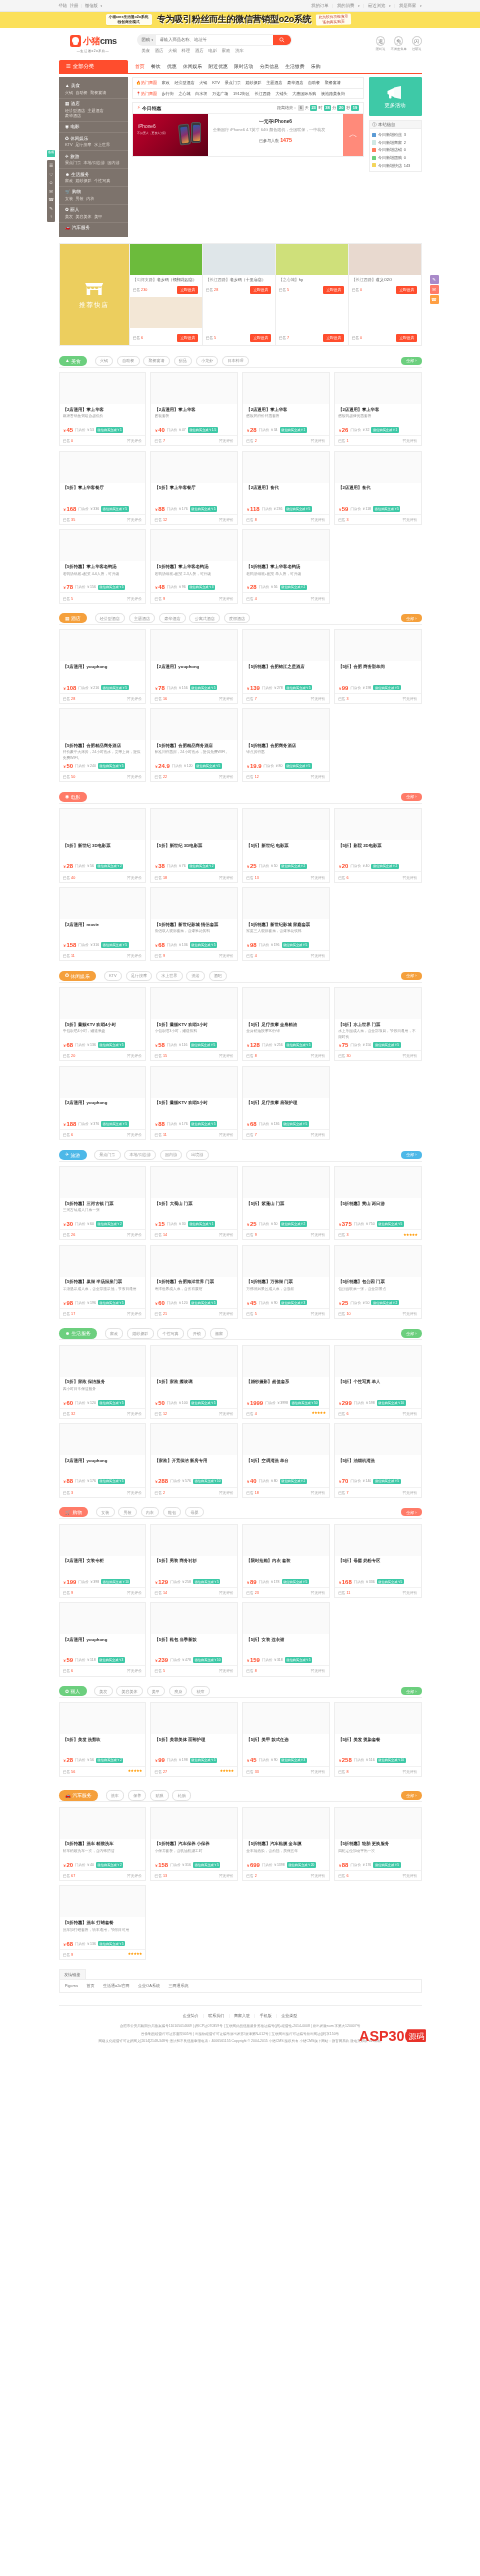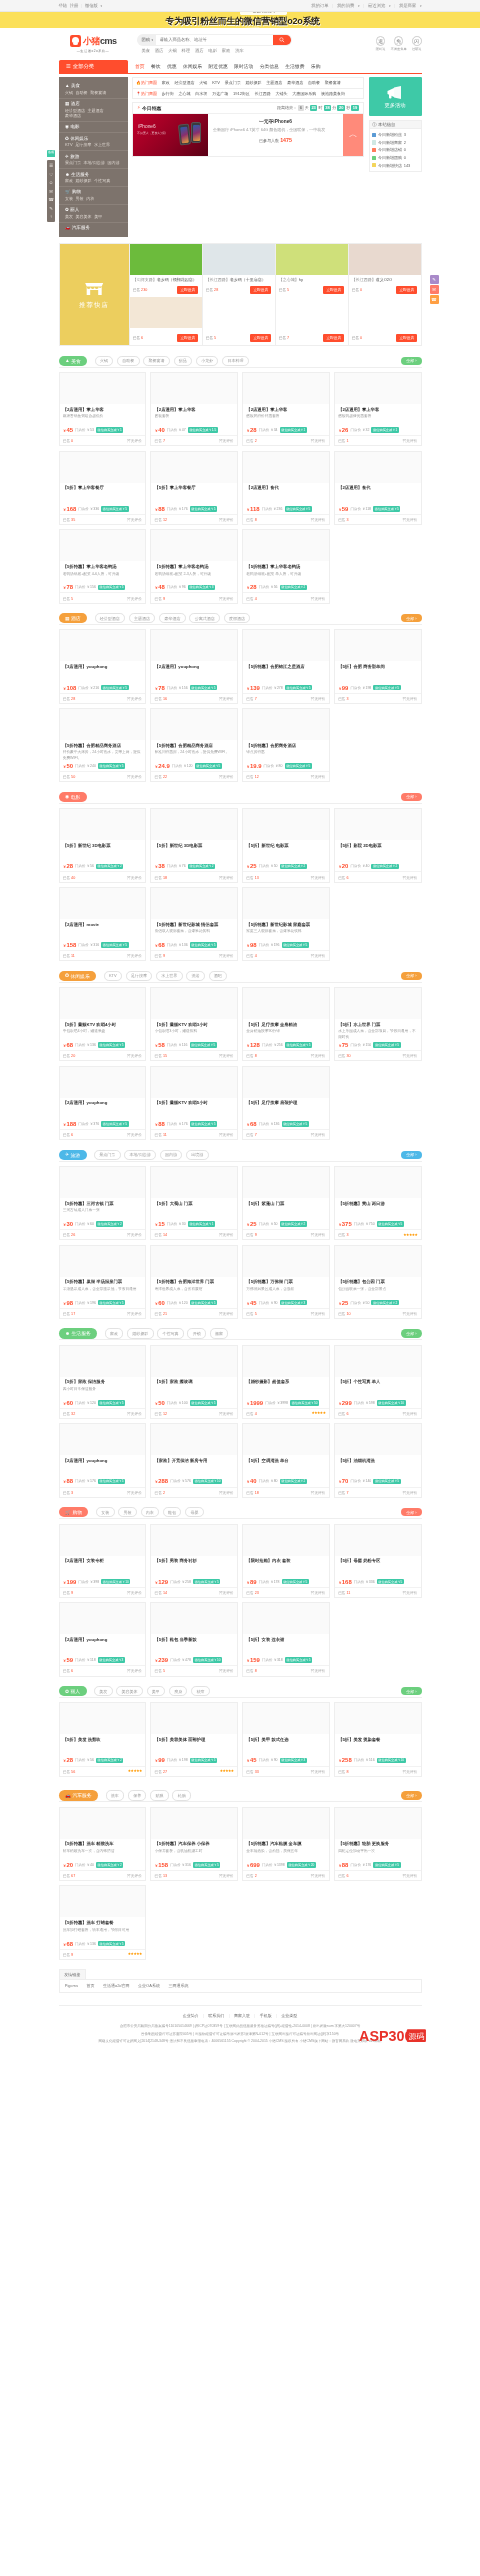--- a/index.html
+++ b/index.html
@@ -15,21 +15,21 @@
   .topbar-in { width:363px; margin:0 auto; display:flex; align-items:center; height:11.7px; }
   .tb-left, .tb-right { display:flex; align-items:center; gap:2.7px; }
   .tb-right { margin-left:auto; gap:3.7px; }
   .tb-sep { color:#ddd; }
   .tb-link { color:#888; cursor:pointer; }
   .caret { font-size:3.2px; }
 
   
   .promo { height:16px; background:#fbe05a; display:flex; align-items:center; justify-content:center;
            position:relative; overflow:hidden; }
-  .promo-inner { width:363px; margin:0 auto; display:flex; align-items:center; height:32px; position:relative;flex-direction:column; }
+  .promo-inner { width:363px; margin:0 auto; display:flex; align-items:center; height:32px; position:relative; }
   .promo-badge { background:#fffdf0; border-radius:1.6px; padding:1.1px 3.2px; font-size:3.7px; font-weight:bold;
                  color:#3a3326; line-height:1.25; text-align:center; margin-left:47px; box-shadow:0 0.5px 0 #e8cf4a;}
   .promo-main { font-size:9px; font-weight:bold; color:#2b2517; margin-left:5.3px;
                 text-shadow:0.5px 0.5px 0 #fff; letter-spacing:-0.3px; white-space:nowrap;}
   .promo-right { margin-left:4.3px; background:#fffdf0; border-radius:1.1px; padding:1.1px 2.7px; font-size:3.7px;
                  color:#c0392b; line-height:1.25; text-align:center; transform:rotate(-2deg); }
 
   
   .header { height:32px; display:flex; align-items:center; }
   .logo { width:69px; display:flex; flex-direction:column; align-items:center; }

